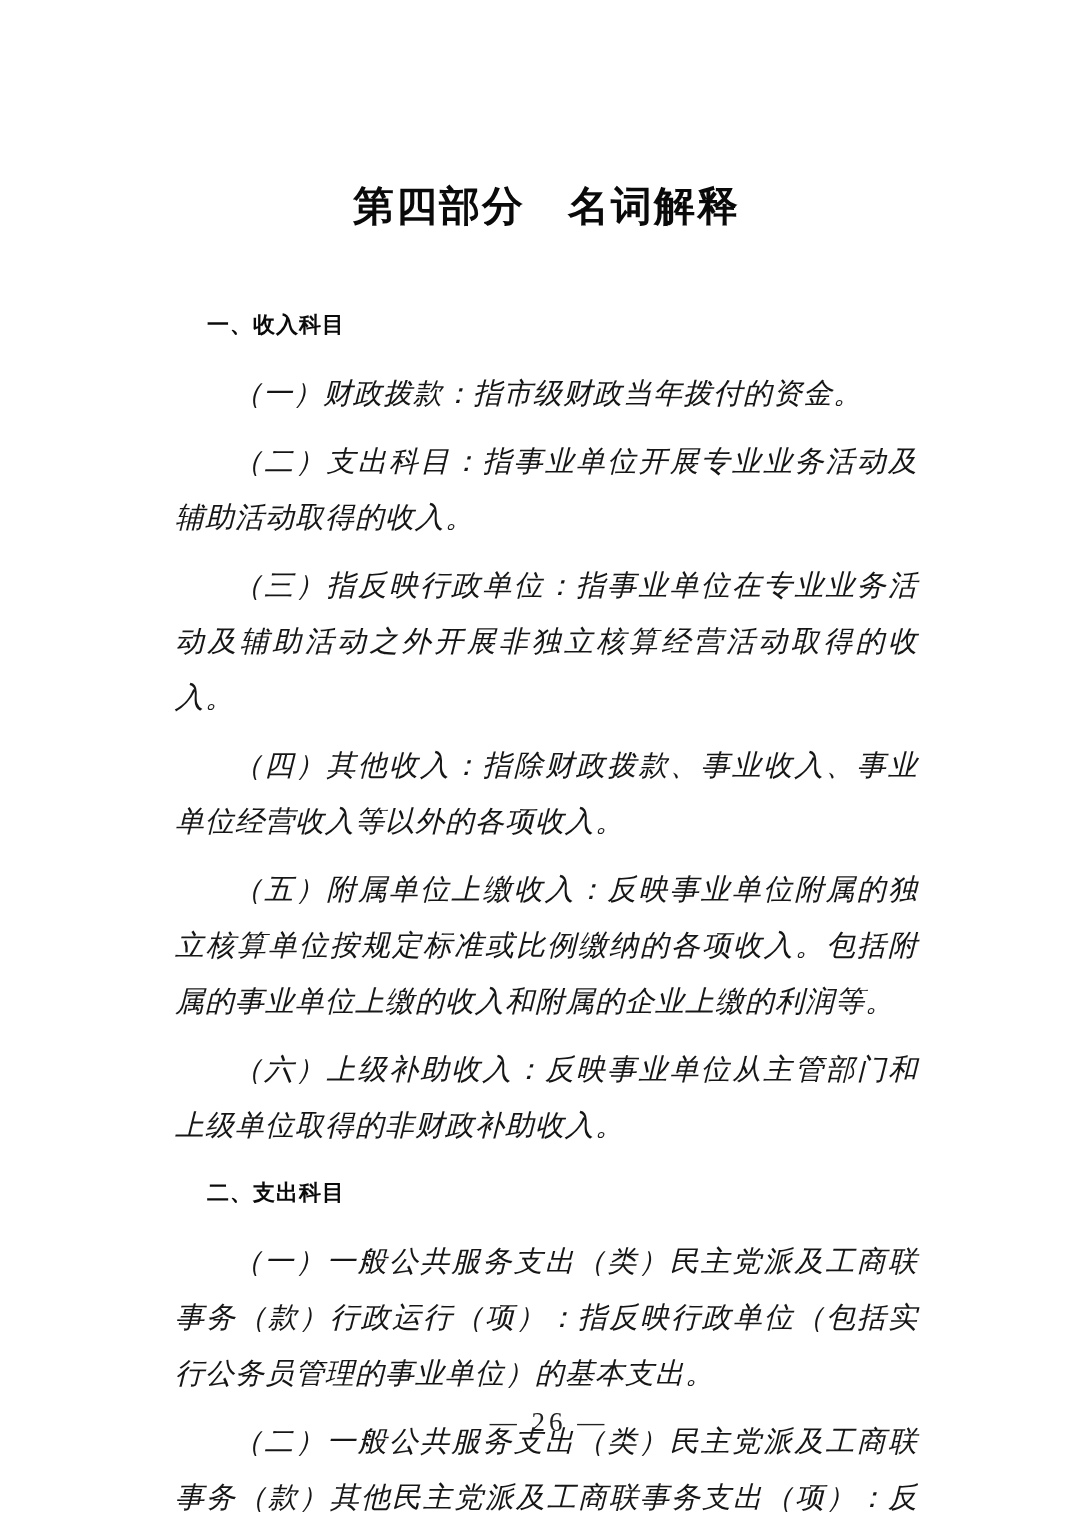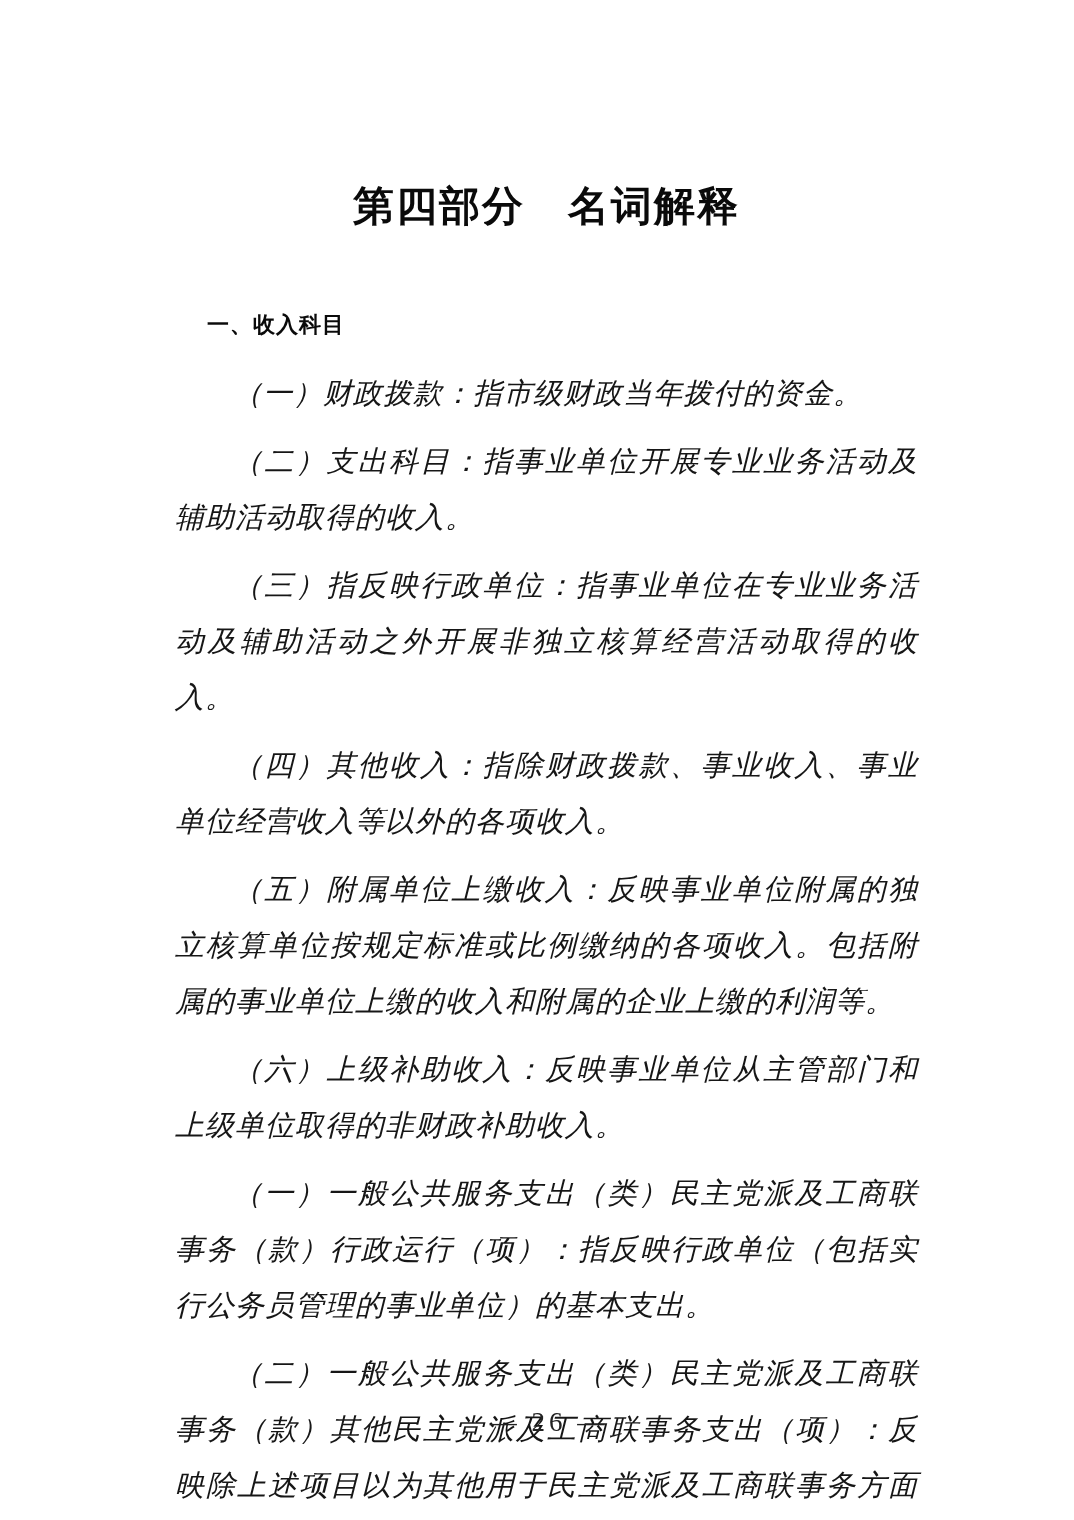--- a/index.html
+++ b/index.html
@@ -75,20 +75,21 @@
 
     <h2 class="section-heading">一、收入科目</h2>
 
     <p class="para">（一）财政拨款：指市级财政当年拨付的资金。</p>
     <p class="para">（二）支出科目：指事业单位开展专业业务活动及辅助活动取得的收入。</p>
     <p class="para">（三）指反映行政单位：指事业单位在专业业务活动及辅助活动之外开展非独立核算经营活动取得的收入。</p>
     <p class="para">（四）其他收入：指除财政拨款、事业收入、事业单位经营收入等以外的各项收入。</p>
     <p class="para">（五）附属单位上缴收入：反映事业单位附属的独立核算单位按规定标准或比例缴纳的各项收入。包括附属的事业单位上缴的收入和附属的企业上缴的利润等。</p>
     <p class="para">（六）上级补助收入：反映事业单位从主管部门和上级单位取得的非财政补助收入。</p>
 
+    <h2 class="section-heading">二、支出科目</h2>
 
     <p class="para">（一）一般公共服务支出（类）民主党派及工商联事务（款）行政运行（项）：指反映行政单位（包括实行公务员管理的事业单位）的基本支出。</p>
     <p class="para">（二）一般公共服务支出（类）民主党派及工商联事务（款）其他民主党派及工商联事务支出（项）：反映除上述项目以为其他用于民主党派及工商联事务方面的支出。</p>
 
   </div>
 
   <div class="page-footer">— 26 —</div>
 
 </div>
 

